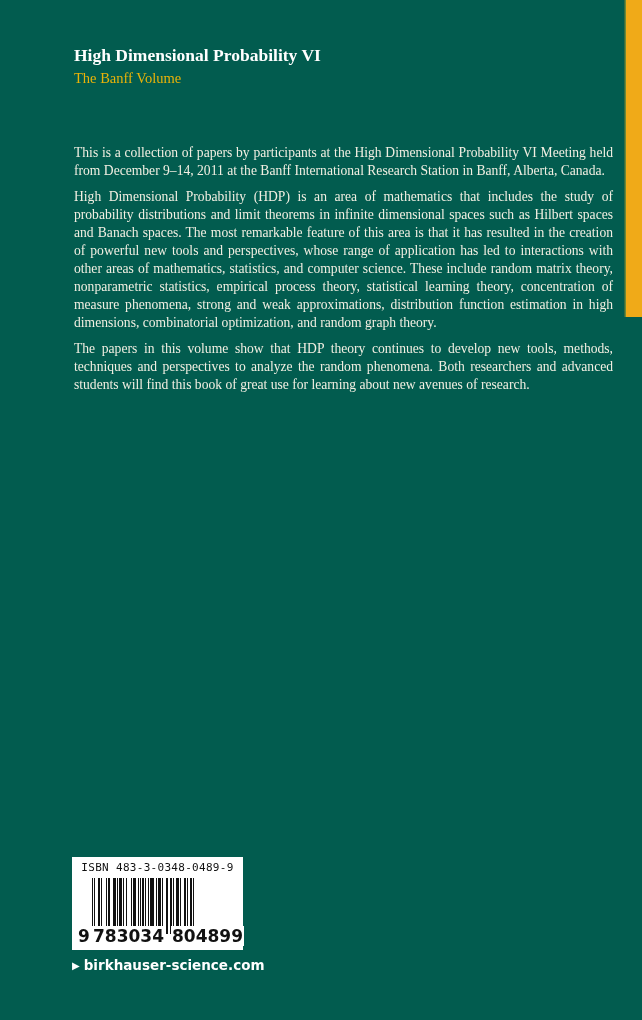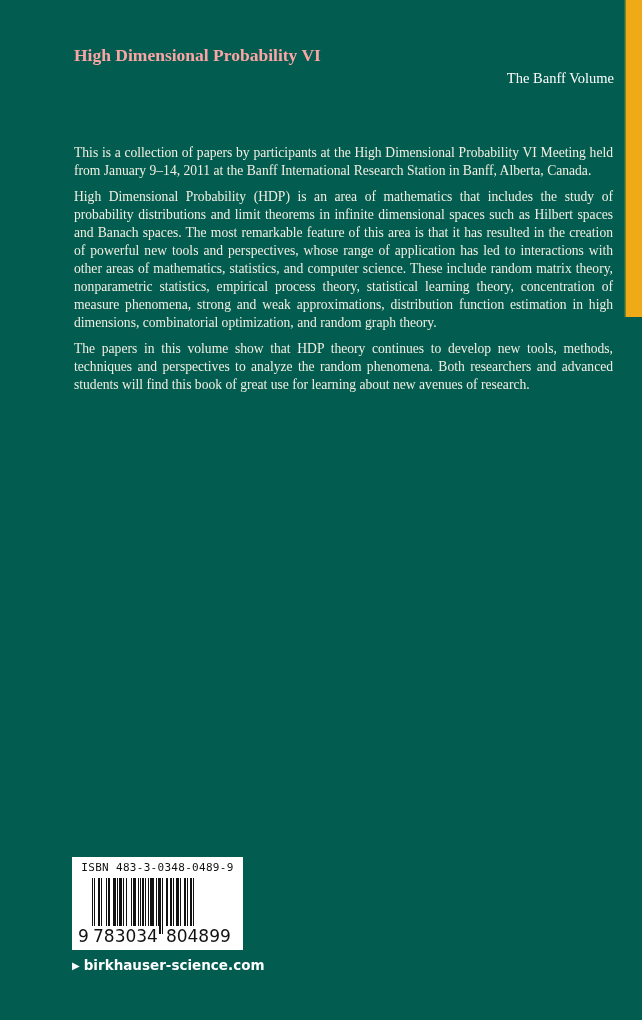--- a/index.html
+++ b/index.html
@@ -13,24 +13,24 @@
     position: absolute; left: 625px; top: 0; width: 17px; height: 317px;
     background: #f0aa18;
     border-left: 1px solid #6a8a3a;
     box-shadow: -1px 0 0 #3c6c3c;
   }
   .header { position: absolute; left: 74px; top: 43px; width: 540px; }
   .editors {
     color: #d8c464; font-size: 16.4px; letter-spacing: 0.05px; line-height: 20px; white-space: nowrap;
   }
   .title {
-    color: #fca5a5; font-size: 17.5px; font-weight: bold; line-height: 22px; margin-top: 1px; white-space: nowrap;
+    color: #ffffff; font-size: 17.5px; font-weight: bold; line-height: 22px; margin-top: 1px; white-space: nowrap;
   }
   .subtitle {
-    color: #ffffff; font-size: 14.5px; line-height: 20px; margin-top: 2px; white-space: nowrap; text-align: right;
+    color: #eab308; font-size: 14.5px; line-height: 20px; margin-top: 2px; white-space: nowrap;
   }
   .body-text {
     position: absolute; left: 74px; top: 144px; width: 539px;
     color: #f2efe2; font-size: 13.6px; line-height: 17.9px;
   }
   .body-text p { margin: 0 0 8.5px 0; text-align: justify; }
   .barcode-box {
     position: absolute; left: 72px; top: 857px; width: 171px; height: 93px;
     background: #ffffff;
   }
@@ -40,21 +40,21 @@
     font-size: 11px; color: #111; letter-spacing: 0.3px;
   }
   .bars {
     position: absolute; left: 20px; top: 21px; width: 142px; height: 56px;
     display: flex; align-items: stretch;
   }
   .bars span { display: block; height: 100%; }
   .ean-digits {
     position: absolute; left: 6px; top: 69px; width: 160px;
     font-family: "DejaVu Sans", "Liberation Sans", sans-serif;
-    font-size: 17px; color: #111; line-height: 20px; white-space: nowrap;
+    font-size: 17px; color: #111; line-height: 20px; white-space: nowrap; font-weight: bold;
   }
   .ean-digits .first { display: inline-block; width: 14px; }
   .ean-digits .grp { display: inline-block; background: #fff; padding: 0 1px; }
   .url {
     position: absolute; left: 72px; top: 955px;
     color: #ffffff; font-family: "DejaVu Sans", "Liberation Sans", sans-serif;
     font-weight: bold; font-size: 13.5px; line-height: 20px; white-space: nowrap;
   }
   .url .arrow { display: inline-block; font-size: 10px; margin-right: 4px; vertical-align: 1px; }
 </style>
@@ -62,21 +62,21 @@
 <body>
 
 <div class="spine-bar"></div>
 
 <div class="header">
   <div class="title">High Dimensional Probability VI</div>
   <div class="subtitle">The Banff Volume</div>
 </div>
 
 <div class="body-text">
-  <p>This is a collection of papers by participants at the High Dimensional Probability VI Meeting held from January 9–14, 2011 at the Banff International Research Station in Banff, Alberta, Canada.</p>
+  <p>This is a collection of papers by participants at the High Dimensional Probability VI Meeting held from December 9–14, 2011 at the Banff International Research Station in Banff, Alberta, Canada.</p>
   <p>High Dimensional Probability (HDP) is an area of mathematics that includes the study of probability distributions and limit theorems in infinite dimensional spaces such as Hilbert spaces and Banach spaces. The most remarkable feature of this area is that it has resulted in the creation of powerful new tools and perspectives, whose range of application has led to interactions with other areas of mathematics, statistics, and computer science. These include random matrix theory, nonparametric statistics, empirical process theory, statistical learning theory, concentration of measure phenomena, strong and weak approximations, distribution function estimation in high dimensions, combinatorial optimization, and random graph theory.</p>
   <p>The papers in this volume show that HDP theory continues to develop new tools, methods, techniques and perspectives to analyze the random phenomena. Both researchers and advanced students will find this book of great use for learning about new avenues of research.</p>
 </div>
 
 <div class="barcode-box">
   <div class="isbn-text">ISBN 483-3-0348-0489-9</div>
   <div class="bars" id="bars">
       <span style="width: 1.15px; background: rgb(17, 17, 17);"></span>
       <span style="width: 1.15px; background: rgb(255, 255, 255);"></span>
       <span style="width: 1.15px; background: rgb(17, 17, 17);"></span>

